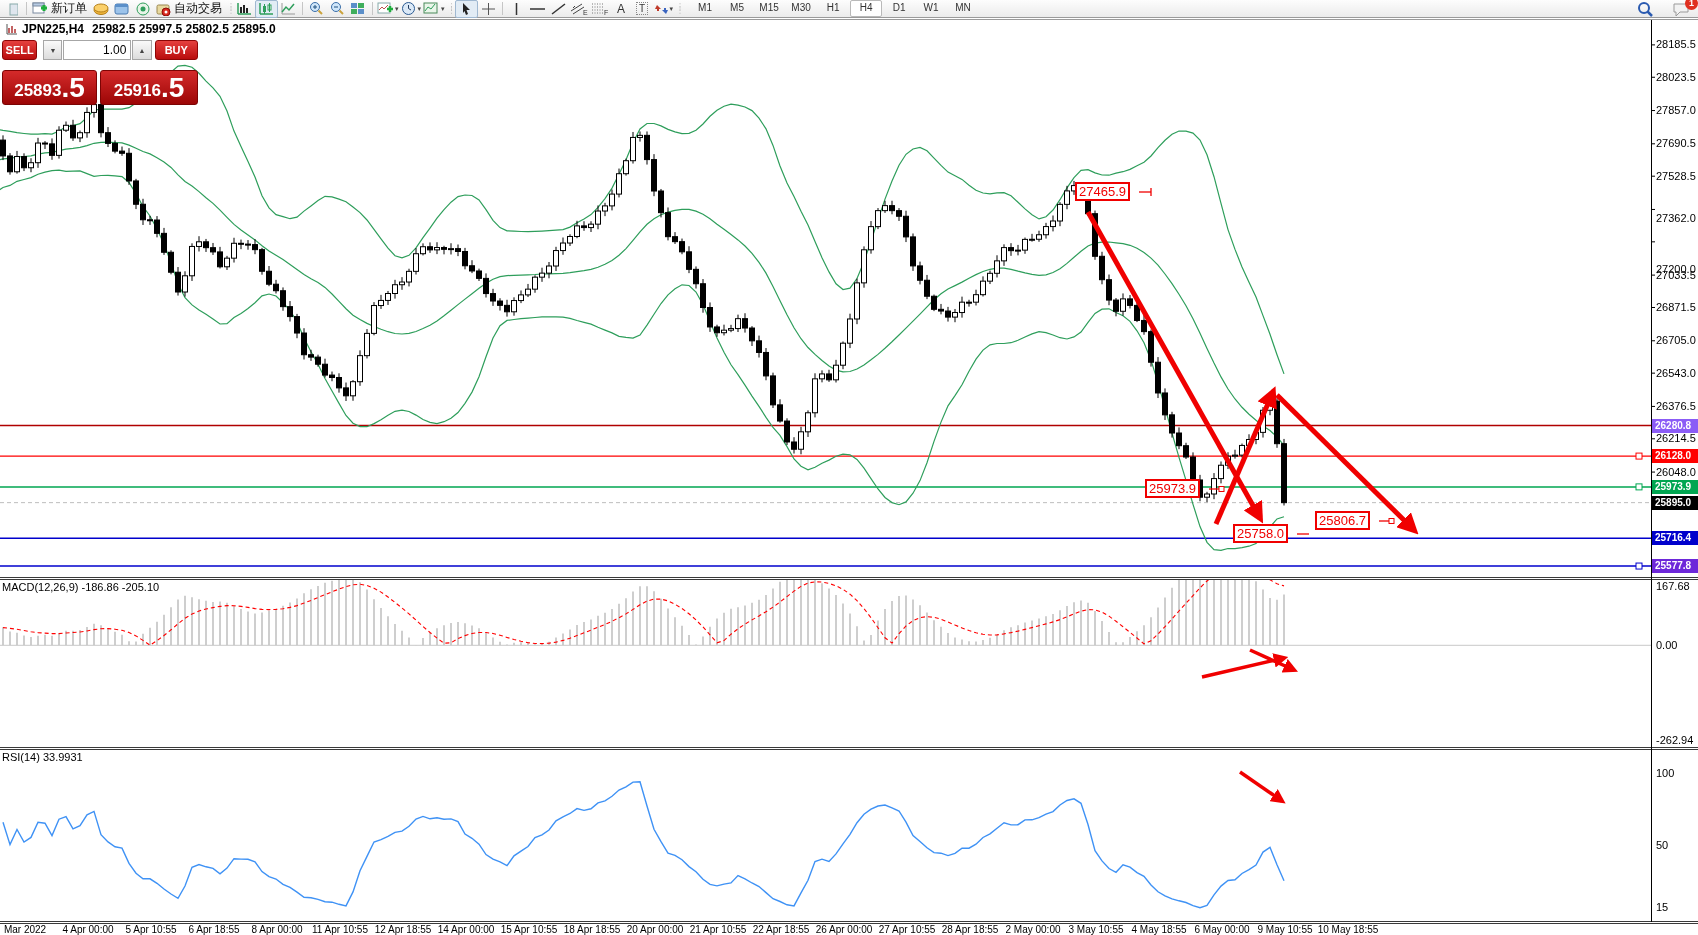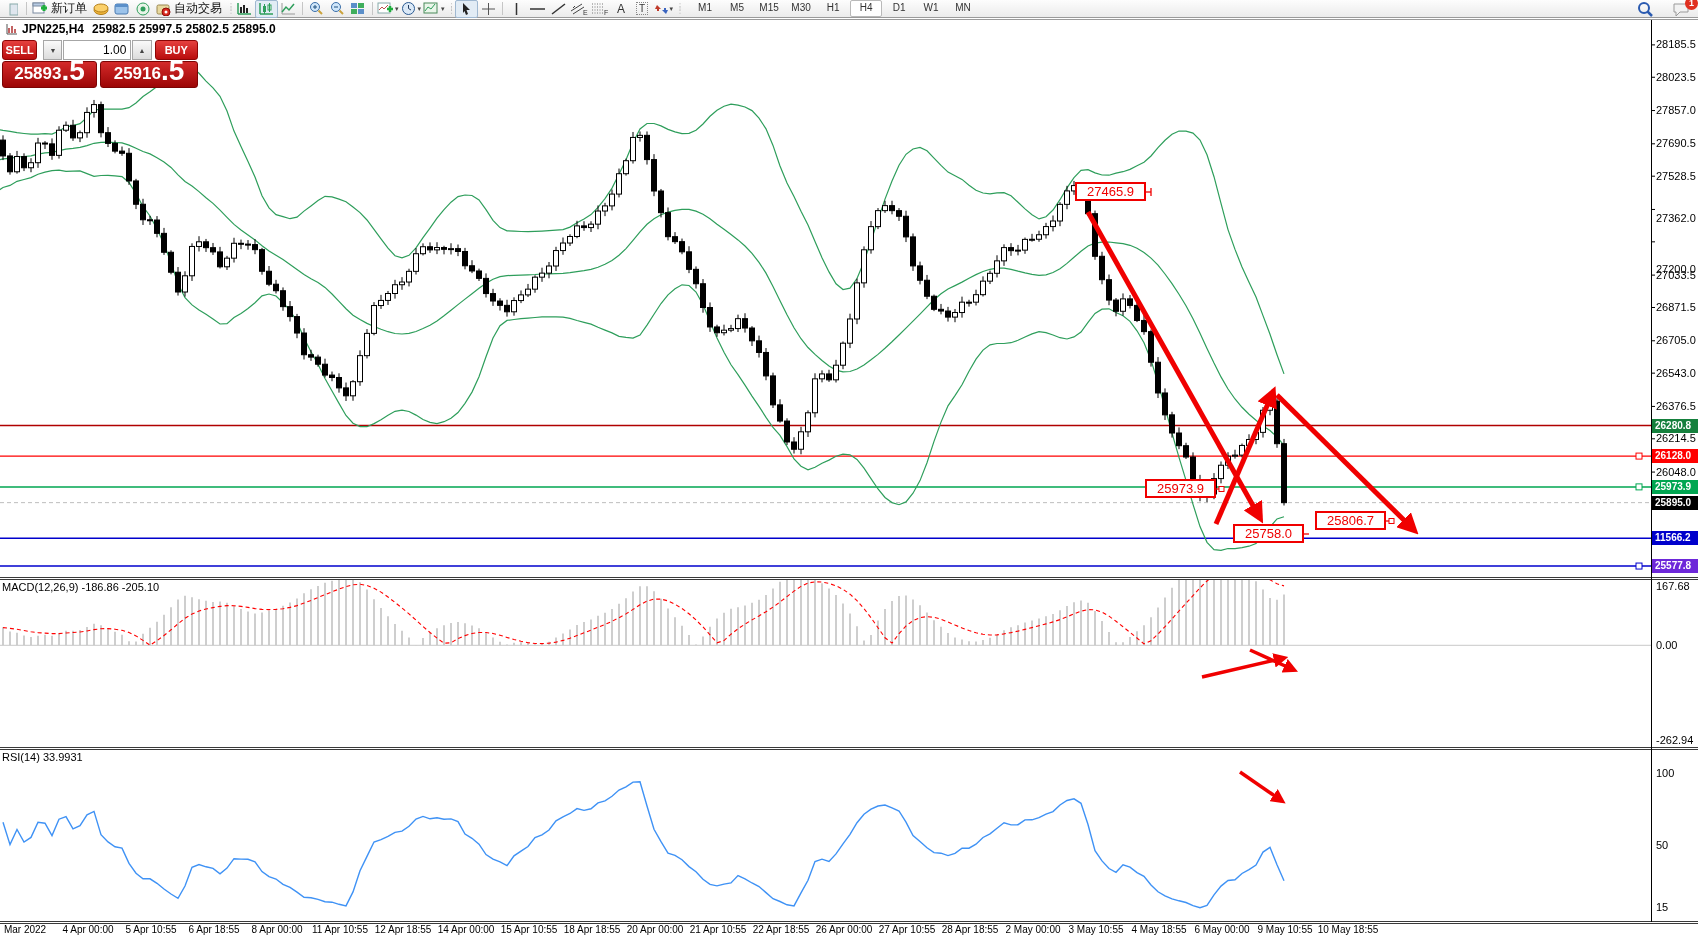--- a/index.html
+++ b/index.html
@@ -34,35 +34,35 @@
   
   .trade{position:absolute;left:2px;top:40px;width:196px;z-index:25}
   .trade .row1{display:flex;align-items:stretch;height:20px}
   .btn-red{background:linear-gradient(#e5403e,#b90d0d);color:#fff;font-size:11px;font-weight:bold;
     border:1px solid #8d0606;border-radius:3px;display:flex;align-items:center;justify-content:center}
   .sellb{width:37px}.buyb{width:46px}
   .spin{width:19px;background:linear-gradient(#fafafa,#dcdcdc);border:1px solid #a6a6a6;
     display:flex;align-items:center;justify-content:center;font-size:7px;color:#444;margin:0 1px}
   .vol{width:58px;border:1px solid #a6a6a6;font-size:12px;text-align:right;padding:0 4px;
     font-family:"Liberation Sans",sans-serif}
-  .row2{display:flex;margin-top:1px;height:27px}
+  .row2{display:flex;margin-top:10px;height:35px}
   .pricebox{background:linear-gradient(#d42a2a,#9c0606);border:1px solid #7c0404;border-radius:3px;
     color:#fff;display:flex;align-items:flex-end;justify-content:center;padding-bottom:2px}
   .pb-l{width:94px;margin-right:3px}.pb-r{width:97px}
   .pmain{font-size:17px;font-weight:bold;line-height:22px}
   .pfrac{font-size:28px;font-weight:bold;line-height:28px}
 
   
   .tick{position:absolute;left:1656px;font-size:11px;color:#000;z-index:10;white-space:nowrap}
   .abadge{position:absolute;left:1652px;width:46px;height:14px;z-index:12;color:#fff;
     font-size:10px;font-weight:bold;line-height:14px;padding-left:3px;box-sizing:border-box;white-space:nowrap}
   .ind-label{position:absolute;font-size:11px;color:#000;z-index:10;white-space:nowrap}
   .tlab{position:absolute;top:924px;font-size:10px;color:#000;white-space:nowrap;z-index:10}
   .callout{position:absolute;border:2px solid #f00000;color:#f00000;background:#fff;
-    font-size:13px;line-height:15px;padding:0 10px;z-index:18;white-space:nowrap}
+    font-size:13px;line-height:15px;padding:0 2px;z-index:18;white-space:nowrap}
   svg.overlay{position:absolute;left:0;top:0;z-index:5}
 </style>
 </head>
 <body>
 
 <div class="toolbar">
   <span class="tbtn">
     <svg width="10" height="14">
         <rect x="2" y="2" width="8" height="11" fill="#dfe6ee" stroke="#8aa"></rect>
       </svg>
@@ -931,25 +931,25 @@
     <div class="tick" style="top: 169.688px;">27528.5</div>
     <div class="tick" style="top: 212px;">27362.0</div>
     <div class="tick" style="top: 235.341px; margin-top: 28px;">27200.0</div>
     <div class="tick" style="top: 268.617px;">27033.5</div>
     <div class="tick" style="top: 300.994px;">26871.5</div>
     <div class="tick" style="top: 334.27px;">26705.0</div>
     <div class="tick" style="top: 366.647px;">26543.0</div>
     <div class="tick" style="top: 399.923px;">26376.5</div>
     <div class="tick" style="top: 432.3px;">26214.5</div>
     <div class="tick" style="top: 465.576px;">26048.0</div>
-    <div class="abadge" style="top: 418.549px; background: #15803d;">26280.8</div>
+    <div class="abadge" style="top: 418.549px; background: #8b5cf6;">26280.8</div>
     <div class="abadge" style="top: 449.087px; background: rgb(255, 0, 0);">26128.0</div>
     <div class="abadge" style="top: 479.885px; background: rgb(0, 166, 81);">25973.9</div>
     <div class="abadge" style="top: 495.654px; background: rgb(0, 0, 0);">25895.0</div>
-    <div class="abadge" style="top: 531.348px; background: rgb(0, 0, 204);">11566.2</div>
+    <div class="abadge" style="top: 531.348px; background: rgb(0, 0, 204);">25716.4</div>
     <div class="abadge" style="top: 559.049px; background: #6d28d9;">25577.8</div>
     <div class="tick" style="top: 579.8px; text-align: center;">167.68</div>
     <div class="tick" style="top: 638.8px;">0.00</div>
     <div class="tick" style="top: 733.5px;">-262.94</div>
     <div class="tick" style="top: 767px;">100</div>
     <div class="tick" style="top: 838.8px;">50</div>
     <div class="tick" style="top: 900.5px;">15</div>
     <div class="tlab" style="left: 25px; transform: translateX(-50%);">Mar 2022</div>
     <div class="tlab" style="left: 88px; transform: translateX(-50%);">4 Apr 00:00</div>
     <div class="tlab" style="left: 151px; transform: translateX(-50%);">5 Apr 10:55</div>

